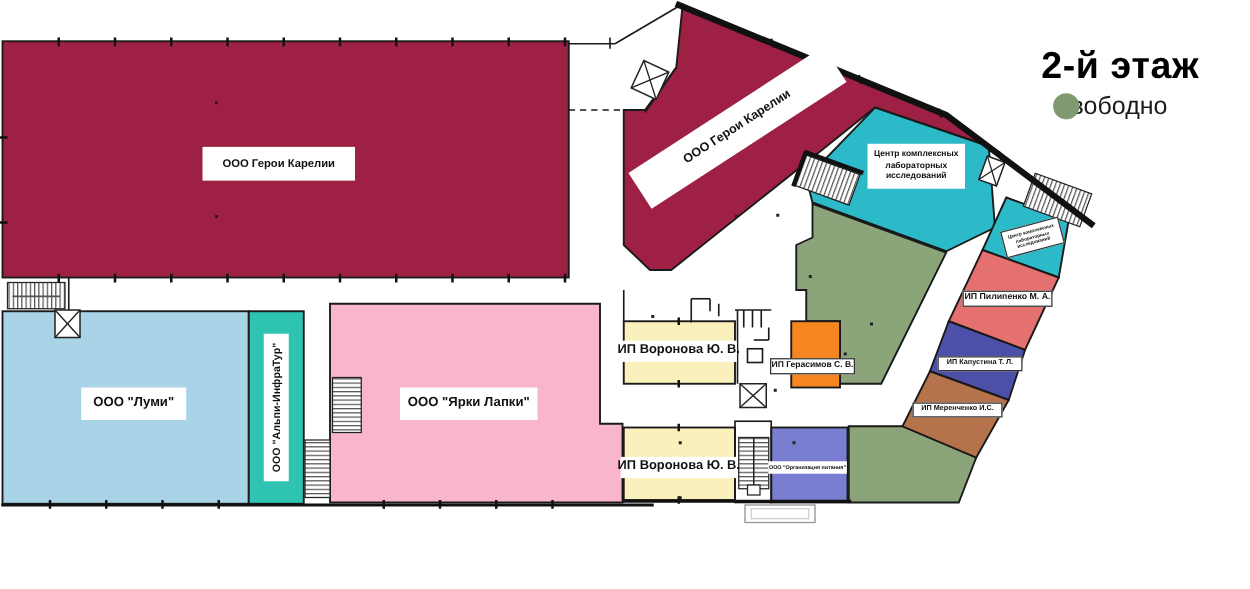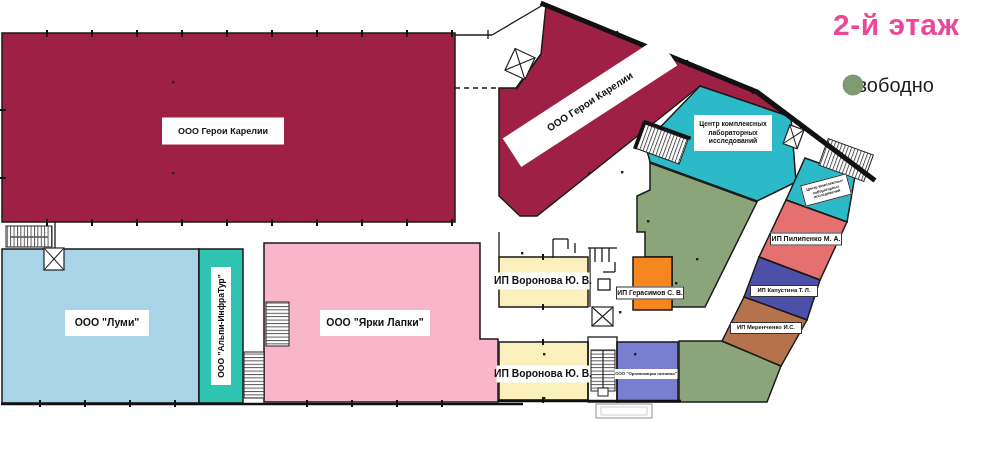--- a/index.html
+++ b/index.html
@@ -8,21 +8,21 @@
   .stage svg{position:absolute;left:0;top:0;}
   .room{stroke:#1a1a1a;stroke-width:1.5;}
   .wallthin{stroke:#1a1a1a;stroke-width:1.3;fill:none;}
   .wallthick{stroke:#111;stroke-width:5;fill:none;stroke-linecap:square;}
   .tick{stroke:#111;stroke-width:2;}
   .lift{fill:#fff;stroke:#222;stroke-width:1.2;}
   .lbl{position:absolute;background:#fff;color:#111;display:flex;align-items:center;
        justify-content:center;text-align:center;font-weight:700;
        transform:translate(-50%,-50%);line-height:1.25;box-sizing:border-box;}
   .lbl.bordered{border:0.7px solid #333;}
-  .legend-title{position:absolute;left:833px;top:8px;font-size:30px;color:#ec4899;
+  .legend-title{position:absolute;left:833px;top:36px;font-size:30px;color:#000000;
        letter-spacing:.5px;white-space:nowrap;}
   .legend-title .num{font-weight:800;}
   .legend-title .suf{font-weight:600;}
   .legend-row{position:absolute;left:842px;top:74px;display:flex;align-items:center;gap:13px;}
   .legend-label{font-size:20px;font-weight:400;color:#1a1a1a;white-space:nowrap;}
 </style>
 </head>
 <body>
 
 <div class="stage">

